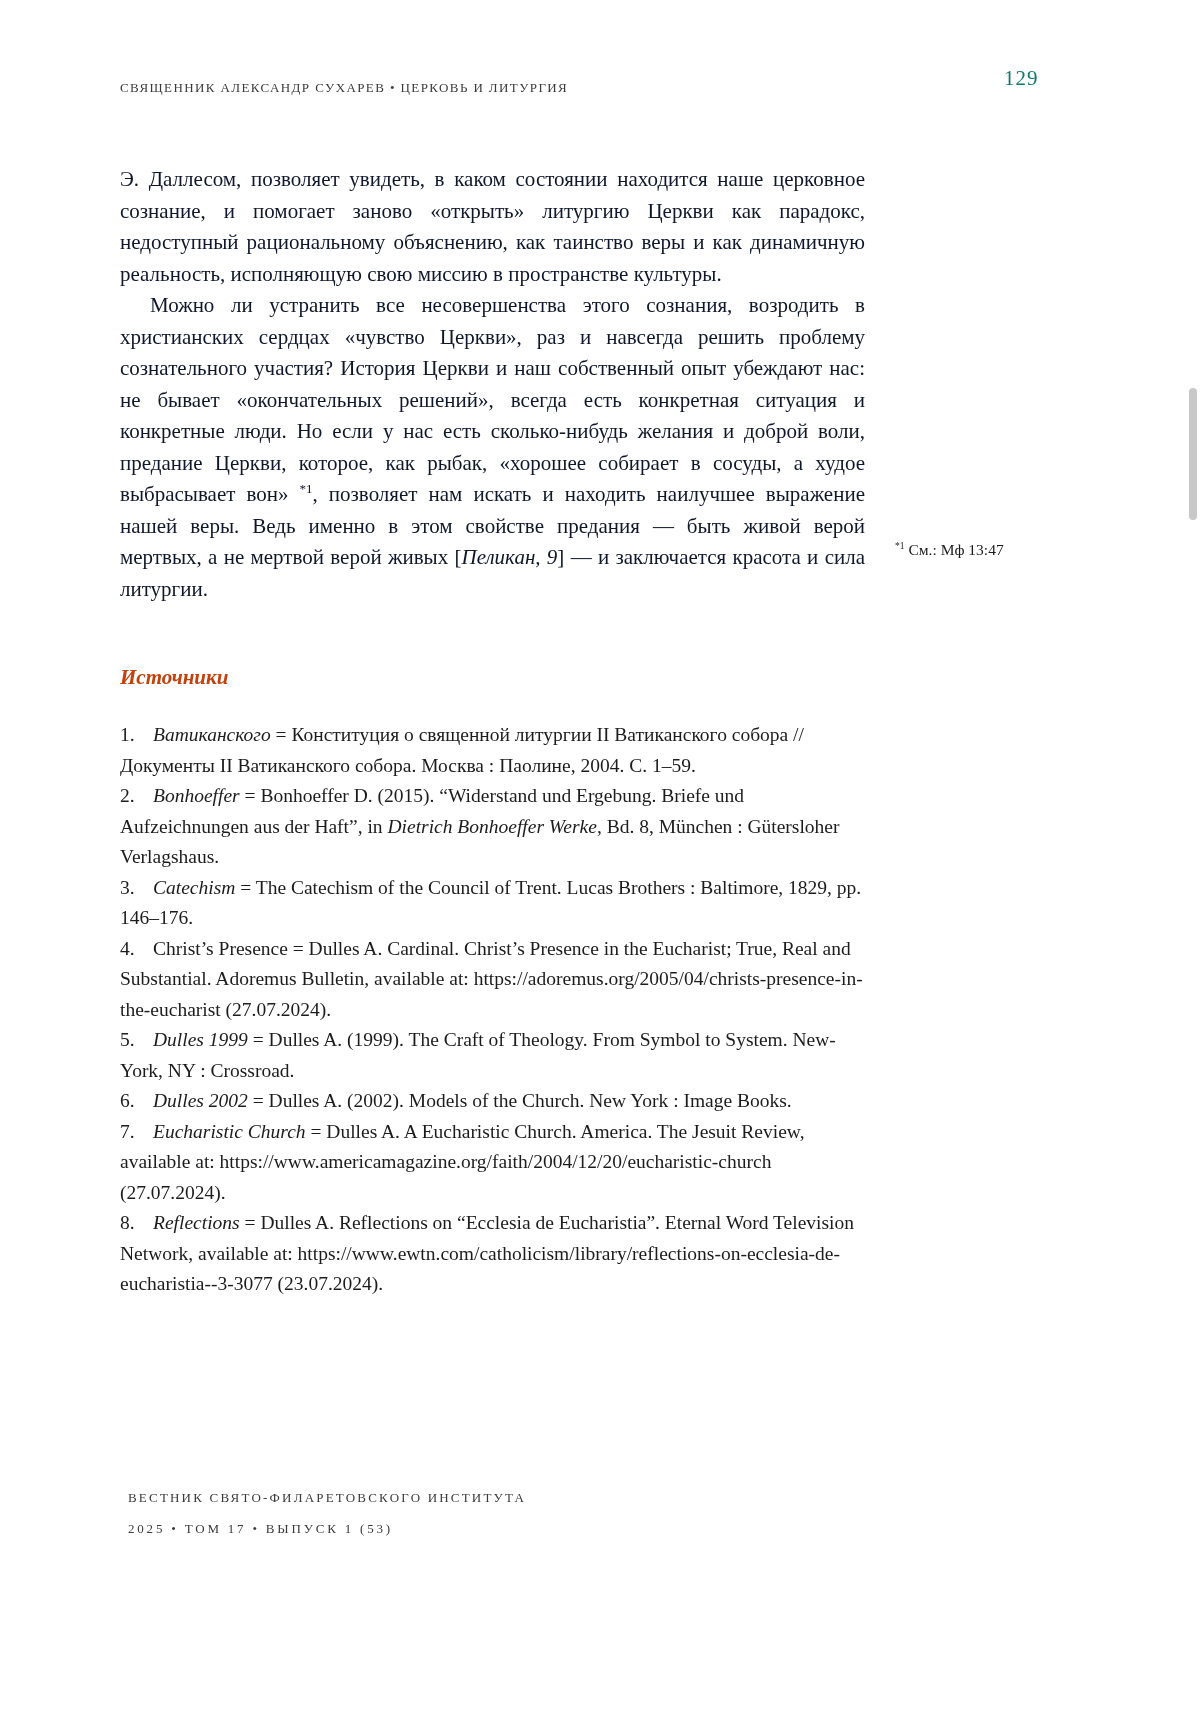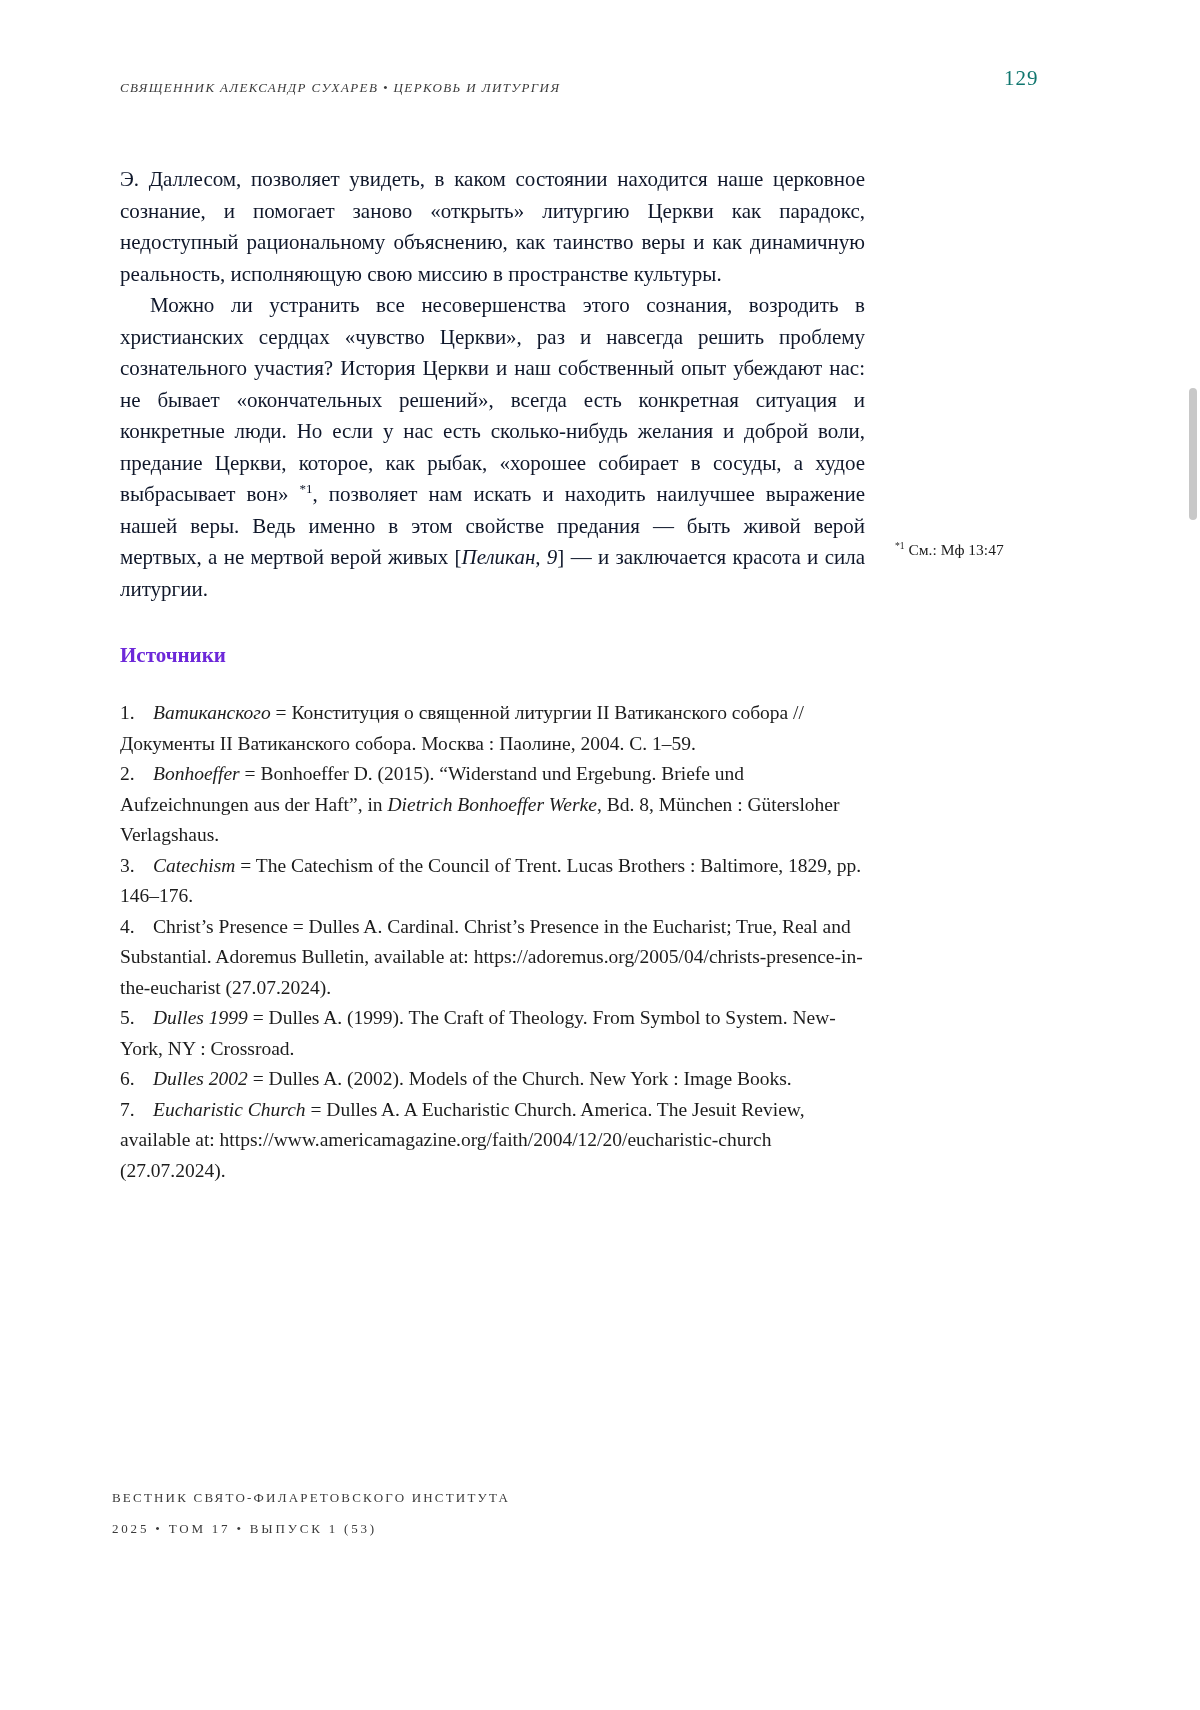--- a/index.html
+++ b/index.html
@@ -22,21 +22,20 @@
   .running-head {
     position: absolute;
     left: 120px;
     top: 72px;
     width: 820px;
     font-size: 13px;
     letter-spacing: 1.4px;
     line-height: 31px;
     color: #3a3a3a;
     font-family: "Liberation Serif", serif;
-    font-style: italic;
   }
   .page-number {
     position: absolute;
     left: 1004px;
     top: 66px;
     font-size: 21px;
     letter-spacing: 1px;
     color: #0f766e;
   }
 
@@ -52,24 +51,25 @@
     font-size: 21px;
     line-height: 31.5px;
     text-align: justify;
     color: #0f172a;
   }
   .body-para.indent { text-indent: 30px; }
   sup { font-size: 62%; line-height: 0; }
   em { font-style: italic; }
 
   .sources-heading {
-    margin: 38px 0 30px 0;
+    margin: 60px 0 30px 0;
     font-size: 21px;
     font-weight: 700;
-    color: #6d28d9;
+    color: #c2410c;
+    font-style: italic;
   }
 
   .source-item {
     margin: 0;
     font-size: 19.5px;
     line-height: 30.5px;
     text-align: left;
     overflow-wrap: break-word;
     color: #1c1c1c;
   }
@@ -85,21 +85,21 @@
     top: 540px;
     width: 160px;
     font-size: 15.5px;
     line-height: 20px;
     color: #1c1c1c;
   }
 
   
   .page-footer {
     position: absolute;
-    left: 112px;
+    left: 128px;
     top: 1482px;
     font-size: 13px;
     letter-spacing: 2.2px;
     line-height: 31px;
     color: #3a3a3a;
   }
   .footer-line2 { letter-spacing: 2.8px; }
 
   
   .scrollbar-thumb {
@@ -131,20 +131,21 @@
     <h2 class="sources-heading">Источники</h2>
 
     <div class="sources-list">
         <p class="source-item"><span class="source-num">1.</span><em>Ватиканского</em><span> = Конституция о священной литургии II Ватиканского собора // Документы II Ватиканского собора. Москва : Паолине, 2004. С. 1–59.</span></p>
         <p class="source-item"><span class="source-num">2.</span><em>Bonhoeffer</em><span> = Bonhoeffer D. (2015). “Widerstand und Ergebung. Briefe und Aufzeichnungen aus der Haft”, in </span><em>Dietrich Bonhoeffer Werke</em><span>, Bd. 8, München : Gütersloher Verlagshaus.</span></p>
         <p class="source-item"><span class="source-num">3.</span><em>Catechism</em><span> = The Catechism of the Council of Trent. Lucas Brothers : Baltimore, 1829, pp. 146–176.</span></p>
         <p class="source-item"><span class="source-num">4.</span><span>Christ’s Presence = Dulles A. Cardinal. Christ’s Presence in the Eucharist; True, Real and Substantial. Adoremus Bulletin, available at: https://adoremus.org/2005/04/christs-presence-in-the-eucharist (27.07.2024).</span></p>
         <p class="source-item"><span class="source-num">5.</span><em>Dulles 1999</em><span> = Dulles A. (1999). The Craft of Theology. From Symbol to System. New-York, NY : Crossroad.</span></p>
         <p class="source-item"><span class="source-num">6.</span><em>Dulles 2002</em><span> = Dulles A. (2002). Models of the Church. New York : Image Books.</span></p>
         <p class="source-item"><span class="source-num">7.</span><em>Eucharistic Church</em><span> = Dulles A. A Eucharistic Church. America. The Jesuit Review, available at: https://www.americamagazine.org/faith/2004/12/20/eucharistic-church (27.07.2024).</span></p>
+        <p class="source-item"><span class="source-num">8.</span><em>Reflections</em><span> = Dulles A. Reflections on “Ecclesia de Eucharistia”. Eternal Word Television Network, available at: https://www.ewtn.com/catholicism/library/reflections-on-ecclesia-de-eucharistia--3-3077 (23.07.2024).</span></p>
       </div>
   </main>
 
   <aside class="margin-note"><sup>*1</sup><span> См.: Мф 13:47</span></aside>
 
   <footer class="page-footer">
     <div>ВЕСТНИК СВЯТО-ФИЛАРЕТОВСКОГО ИНСТИТУТА</div>
     <div class="footer-line2">2025 • ТОМ 17 • ВЫПУСК 1 (53)</div>
   </footer>
 

